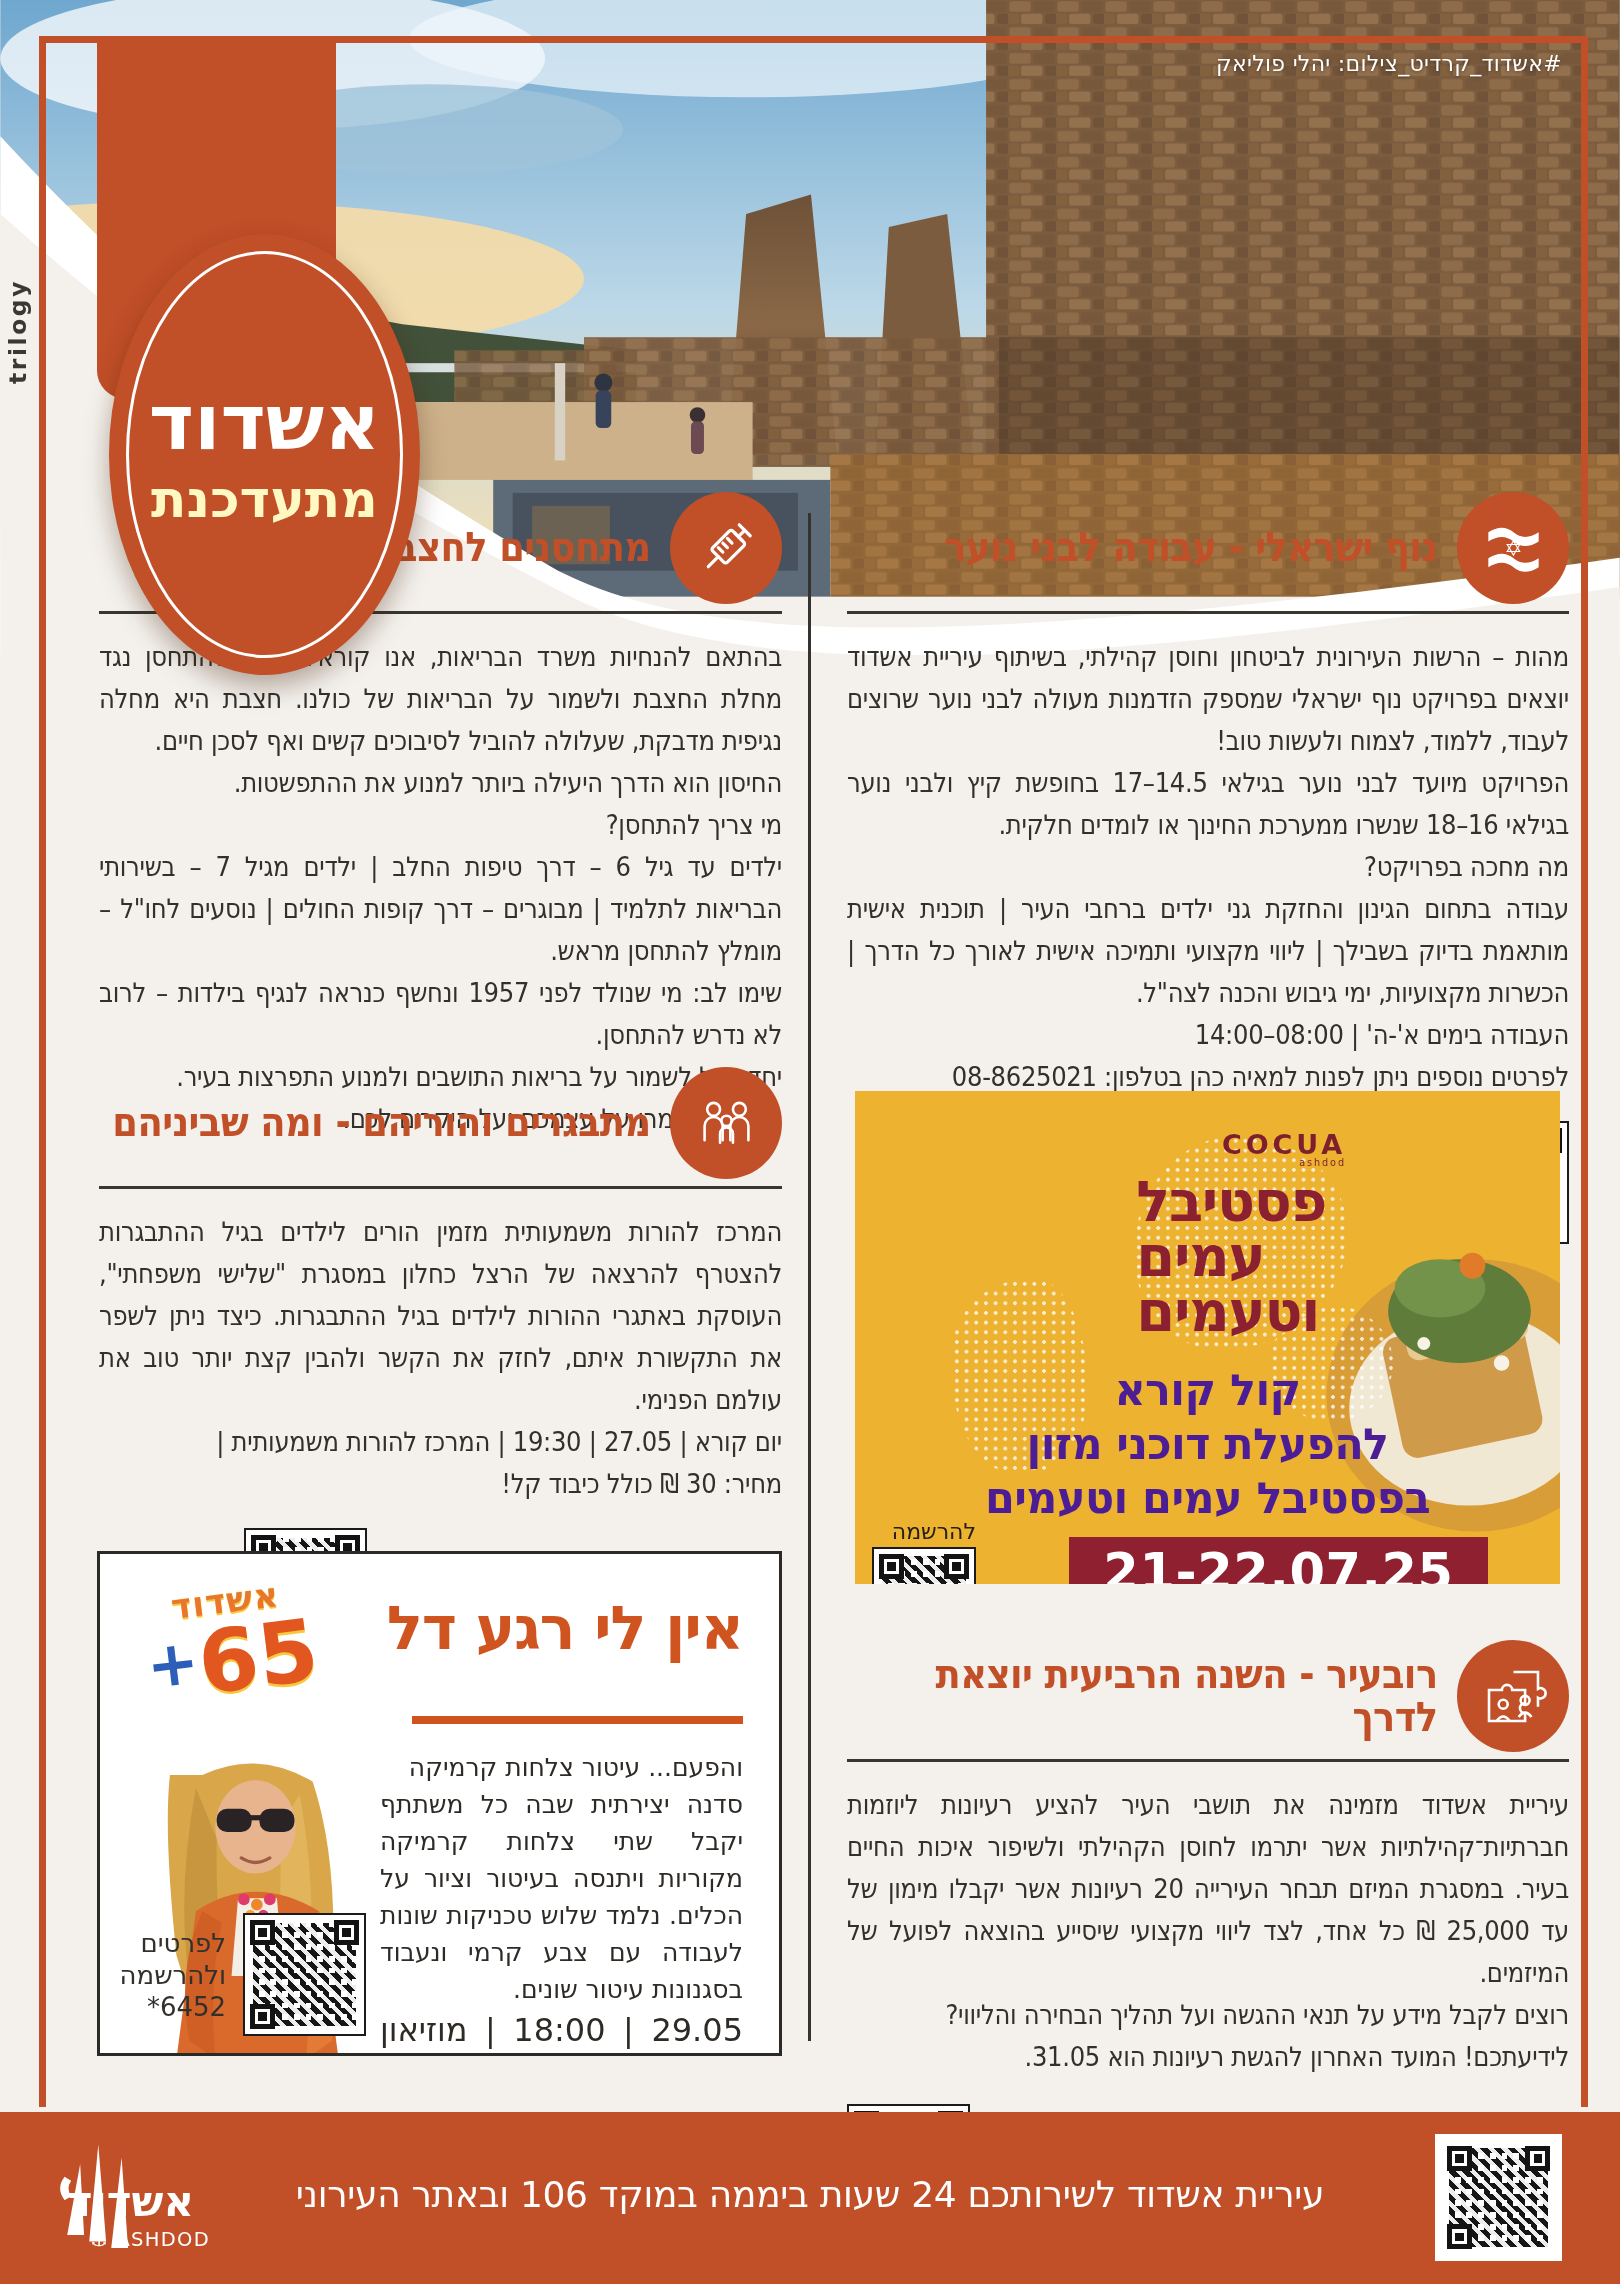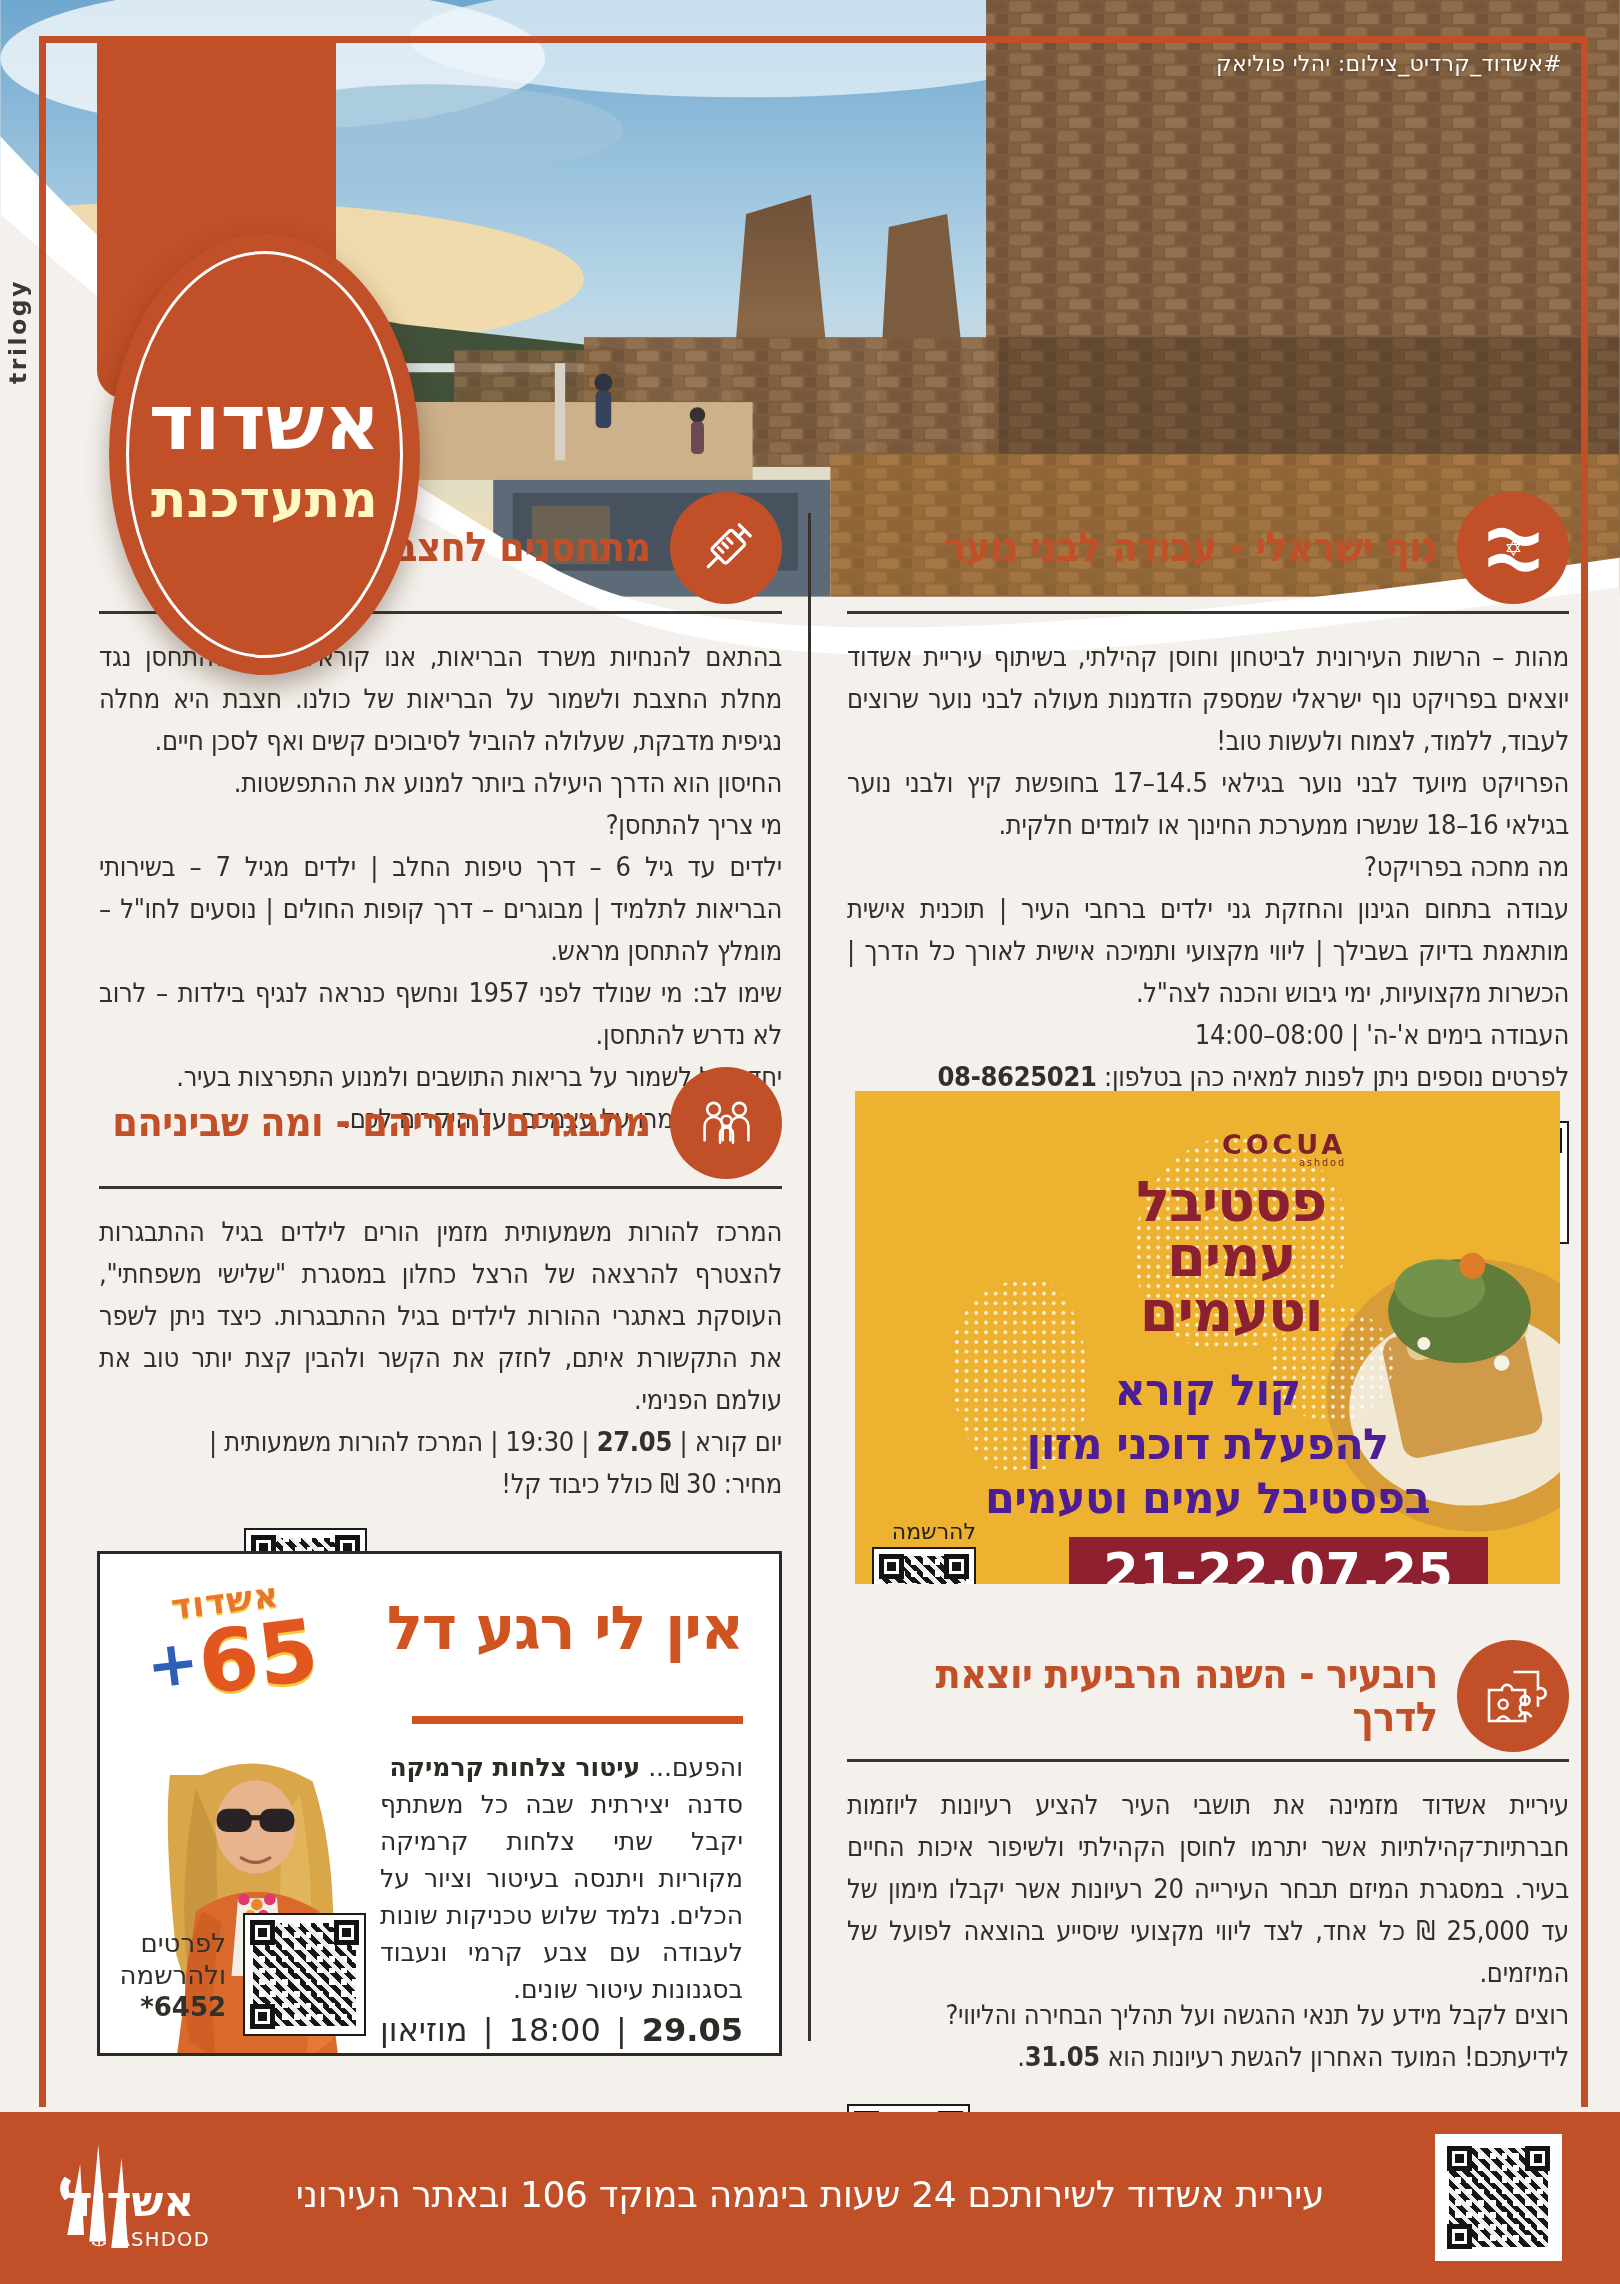--- a/index.html
+++ b/index.html
@@ -35,21 +35,21 @@
   
   .divider{position:absolute;left:808px;top:513px;width:2.6px;height:1528px;background:#36332e;z-index:3;}
 
   .article{position:absolute;z-index:4;direction:rtl;color:var(--ink);}
   .art-head{display:flex;align-items:center;gap:19.5px;}
   .icon-circle{flex:0 0 auto;width:112px;height:112px;border-radius:50%;background:var(--orange);display:flex;align-items:center;justify-content:center;}
   .art-title{color:var(--orange);font-weight:700;font-size:41px;line-height:1.05;letter-spacing:-0.6px;font-stretch:condensed;}
   .rule{height:3.2px;background:#39362f;margin-top:6.5px;}
   .body{margin-top:22px;font-size:27px;line-height:42px;text-align:justify;letter-spacing:-0.3px;font-stretch:condensed;}
   .body p{margin:0;}
-  .b{font-weight:700;}
+  .b{font-weight:400;}
 
   .qr-row{display:flex;align-items:center;gap:17px;width:fit-content;margin-top:23.4px;}
   .qr-label{font-size:30px;line-height:38px;color:var(--ink);text-align:right;}
   .qr{position:relative;background:#fff;border:2.6px solid #1b1b1b;}
   .qr .mod{position:absolute;inset:7.8px;background:
       repeating-linear-gradient(45deg, rgba(255,255,255,.92) 0 4.5px, transparent 4.5px 9.7px),
       repeating-linear-gradient(90deg,#161616 0 5.8px, transparent 5.8px 11.7px),
       repeating-linear-gradient(0deg,#161616 0 5.8px,#fff 5.8px 11.7px);}
   .qr .eye{position:absolute;width:25px;height:25px;border:5.8px solid #131313;background:#fff;}
   .qr .eye::after{content:"";position:absolute;inset:3.2px;background:#131313;}
@@ -58,21 +58,21 @@
 
   
   .ad{position:absolute;left:855px;top:1091px;width:705px;height:493px;background:var(--adyellow);z-index:4;overflow:hidden;}
   .ad .food{position:absolute;right:-26px;top:58px;width:279px;height:402px;filter:blur(0.6px);}
   .ad .dots{position:absolute;background-image:radial-gradient(circle,rgba(255,255,255,.85) 1.7px,transparent 2.1px);background-size:9.7px 9.7px;opacity:.9;}
   .ad .d1{left:279px;top:45px;width:214px;height:214px;border-radius:48% 52% 60% 40%/55% 45% 55% 45%;}
   .ad .d2{left:97px;top:188px;width:136px;height:195px;border-radius:60% 40% 50% 50%/40% 60% 45% 55%;}
   .ad .d3{left:415px;top:214px;width:123px;height:117px;border-radius:50%;}
   .ad .cocua{position:absolute;right:214px;top:40px;color:#7d1f2c;font-weight:700;font-size:27px;letter-spacing:3.9px;direction:ltr;text-align:right;line-height:1;}
   .ad .cocua small{display:block;font-size:9.7px;letter-spacing:1.9px;font-weight:400;}
-  .ad .brand{position:absolute;right:234px;top:84px;color:#8a2030;font-weight:700;font-size:56px;line-height:.98;text-align:center;letter-spacing:-1.3px;}
+  .ad .brand{position:absolute;right:234px;top:84px;color:#8a2030;font-weight:700;font-size:56px;line-height:.98;text-align:left;letter-spacing:-1.3px;}
   .ad .call{position:absolute;right:0;left:0;top:273px;text-align:center;color:#4c1d95;font-weight:700;font-size:43px;line-height:1.25;letter-spacing:-0.6px;}
   .ad .datebox{position:absolute;left:214px;top:446px;width:419px;height:70px;background:var(--wine);color:#fff;font-weight:700;font-size:51px;display:flex;align-items:center;justify-content:center;direction:ltr;letter-spacing:0.6px;}
   .ad .adqr{position:absolute;left:17px;top:428px;}
   .ad .adqr .lbl{font-size:22px;color:#232018;margin-bottom:2.6px;}
   .qr.ad-size{width:104px;height:104px;}
 
   
   .box65{position:absolute;left:97px;top:1551px;width:685px;height:505px;background:#fff;border:3.2px solid #2c2a26;z-index:4;overflow:hidden;}
   .box65 .title{position:absolute;right:36px;top:39px;color:#cf5420;font-weight:700;font-size:60px;letter-spacing:-1.3px;}
   .box65 .title-rule{position:absolute;right:36px;top:162px;width:331px;height:7.8px;background:#cf5420;}

